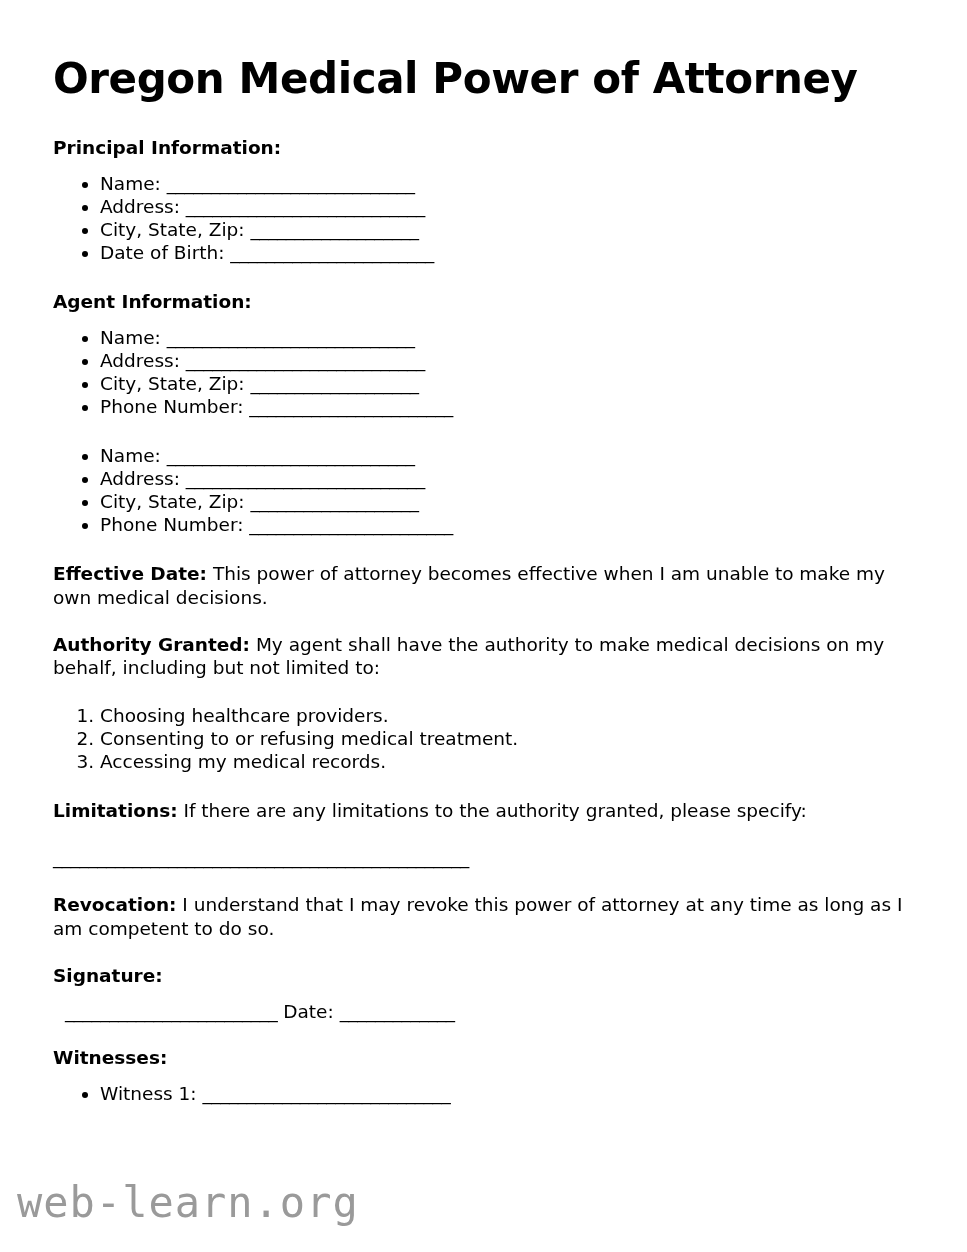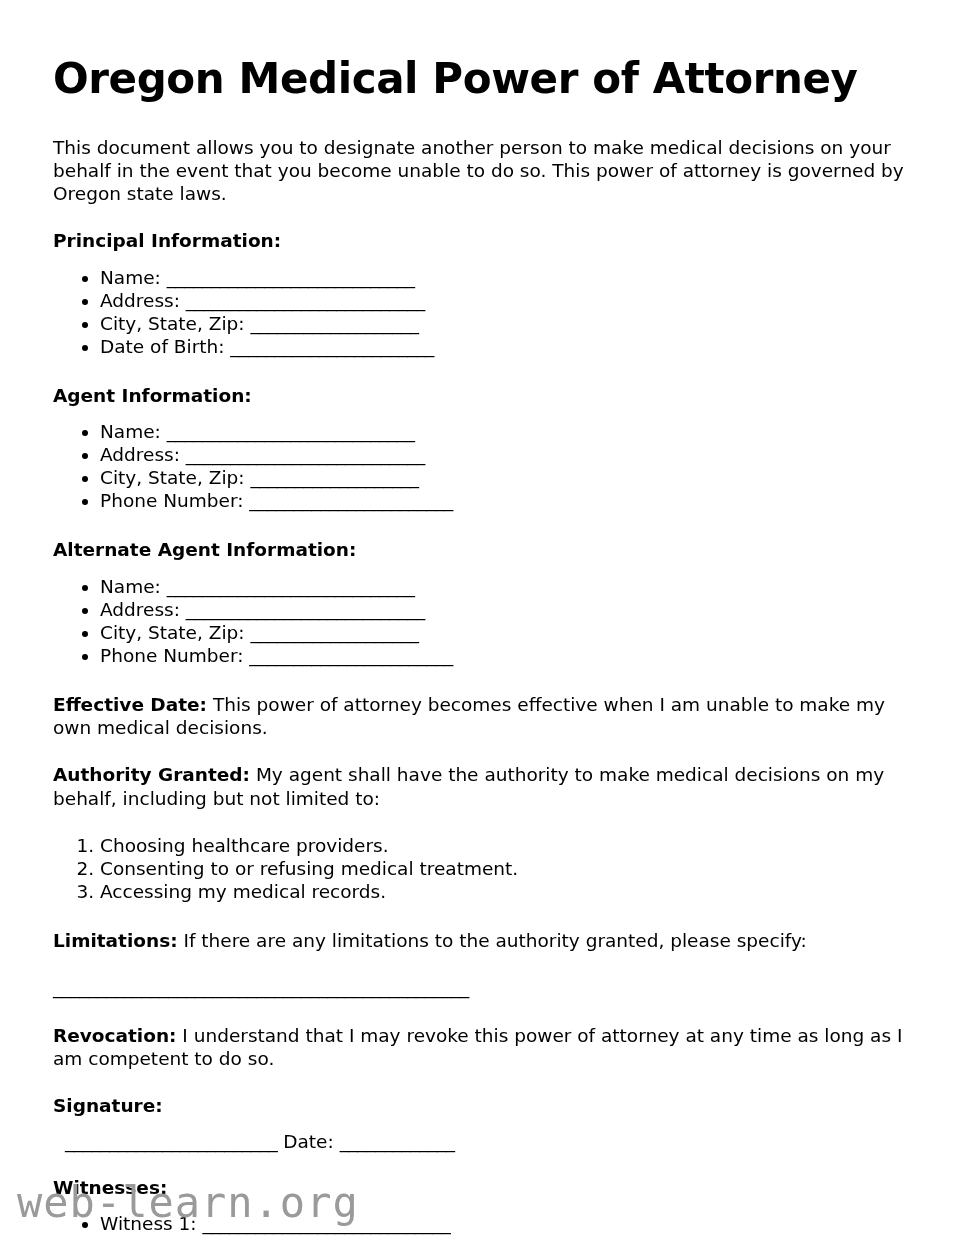--- a/index.html
+++ b/index.html
@@ -117,39 +117,37 @@
   }
 </style>
 </head>
 <body>
 
 <div class="page">
   <div class="content">
 
     <h1 class="doc-title">Oregon Medical Power of Attorney</h1>
 
-    <p class="para">This document allows you to designate another person to make medical decisions on your behalf in the event that you become unable to do so. This power of attorney is governed by Oregon state laws.</p>
 
     <h2 class="section-head">Principal Information:</h2>
     <ul class="field-list">
       <li><span>Name:</span> <span class="blank">____________________________</span></li>
       <li><span>Address:</span> <span class="blank">___________________________</span></li>
       <li><span>City, State, Zip:</span> <span class="blank">___________________</span></li>
       <li><span>Date of Birth:</span> <span class="blank">_______________________</span></li>
     </ul>
 
     <h2 class="section-head">Agent Information:</h2>
     <ul class="field-list">
       <li><span>Name:</span> <span class="blank">____________________________</span></li>
       <li><span>Address:</span> <span class="blank">___________________________</span></li>
       <li><span>City, State, Zip:</span> <span class="blank">___________________</span></li>
       <li><span>Phone Number:</span> <span class="blank">_______________________</span></li>
     </ul>
 
-    <h2 class="section-head">Alternate Agent Information:</h2>
     <ul class="field-list">
       <li><span>Name:</span> <span class="blank">____________________________</span></li>
       <li><span>Address:</span> <span class="blank">___________________________</span></li>
       <li><span>City, State, Zip:</span> <span class="blank">___________________</span></li>
       <li><span>Phone Number:</span> <span class="blank">_______________________</span></li>
     </ul>
 
     <p class="para"><span class="lead">Effective Date:</span><span> This power of attorney becomes effective when I am unable to make my own medical decisions.</span></p>
 
     <p class="para"><span class="lead">Authority Granted:</span><span> My agent shall have the authority to make medical decisions on my behalf, including but not limited to:</span></p>

